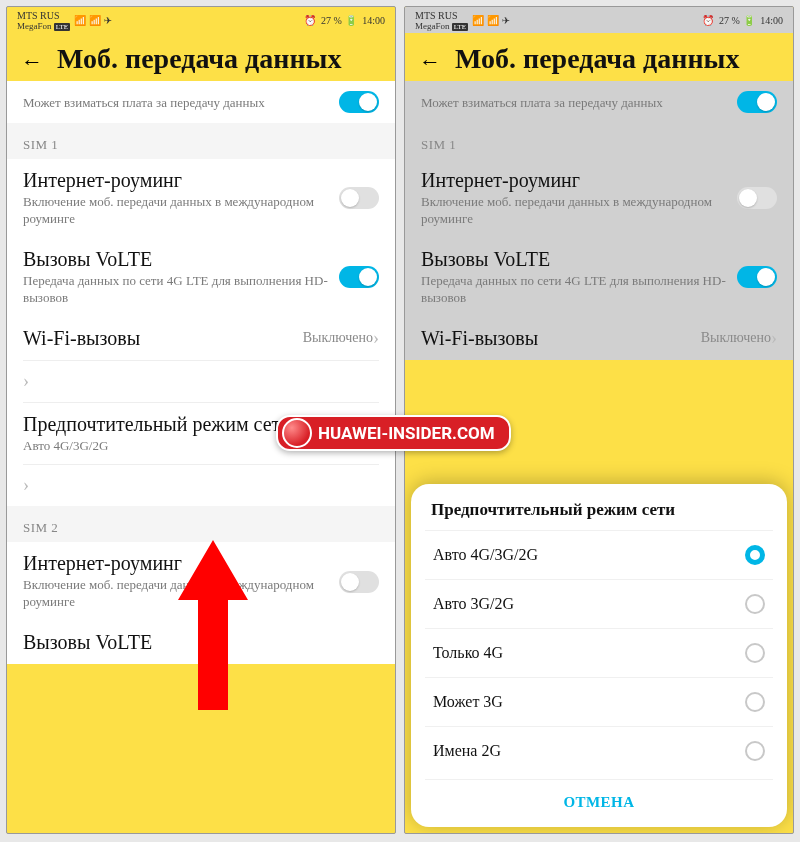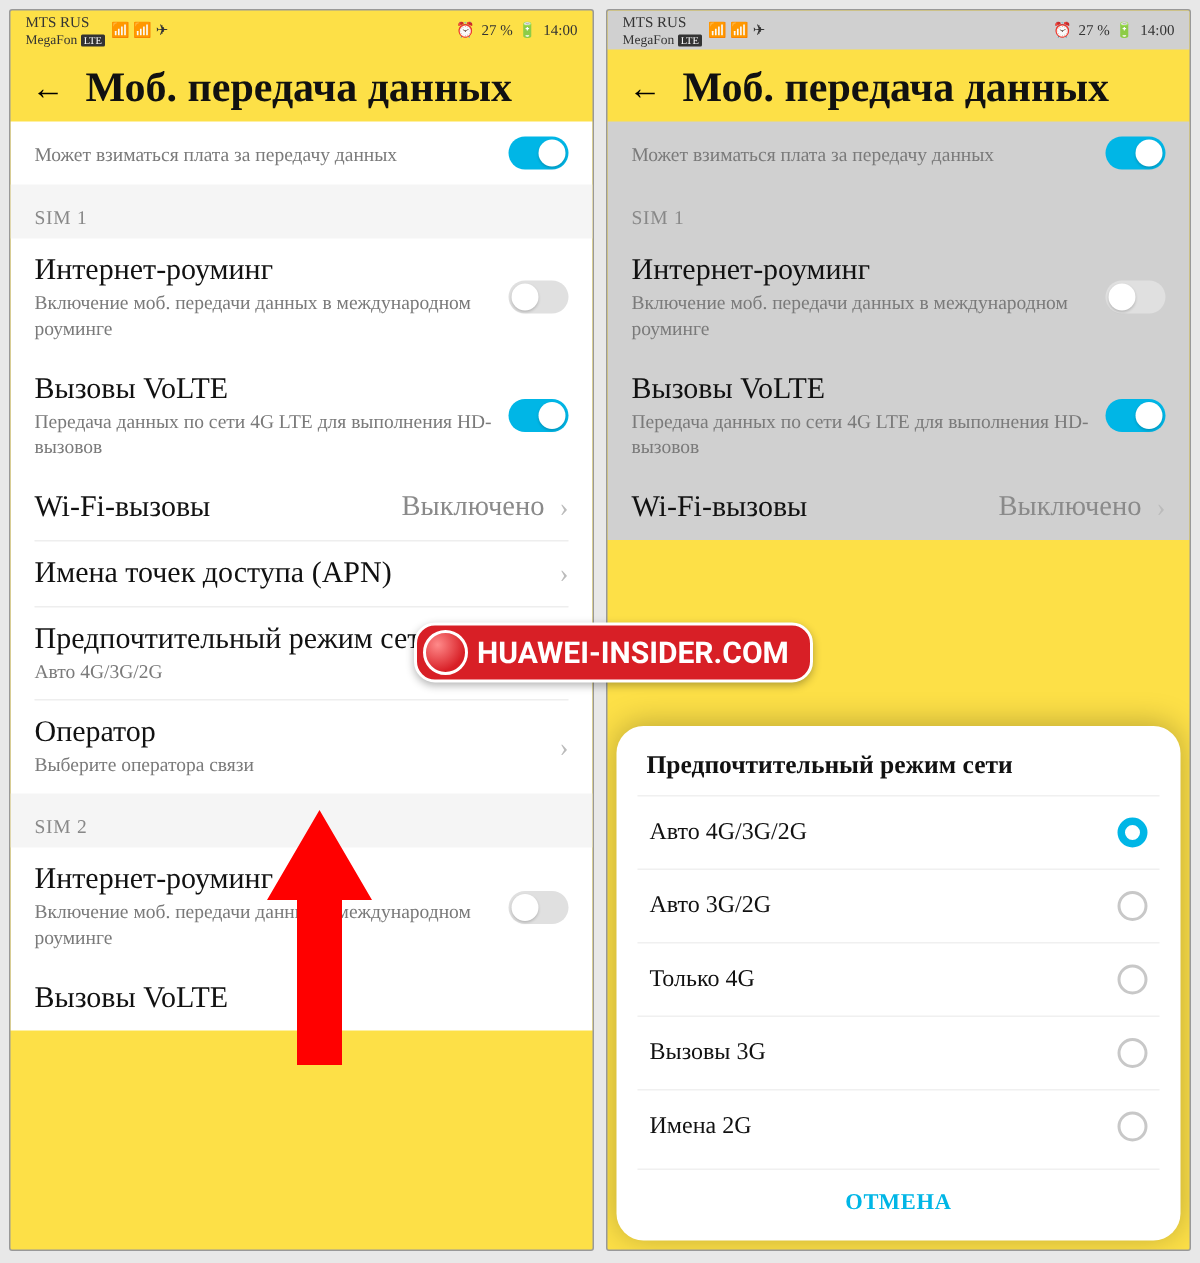--- a/index.html
+++ b/index.html
@@ -49,26 +49,25 @@
     gap: 14px;
   }
   .back-arrow { width: 22px; text-align: center; font-size: 22px; line-height: 1; }
   .title { font-size: 28px; font-weight: 600; color: #111; }
   .phone-content { background: #fff; }
   .row {
     padding: 10px 16px;
     display: flex;
     align-items: center;
     justify-content: space-between;
-    gap: 10px;
   }
   .row .text { flex: 1; }
   .row .label { font-size: 20px; color: #111; }
   .row .sub   { font-size: 13px; color: #7a7a7a; margin-top: 2px; line-height: 1.3; }
-  .row .value { font-size: 19px; color: #8a8a8a; }
+  .row .value { font-size: 14px; color: #8a8a8a; }
   .chevron { color: #bbb; font-size: 18px; }
   .toggle {
     width: 40px; height: 22px; border-radius: 11px; position: relative;
     background: #e0e0e0;
   }
   .toggle::after {
     content: ""; position: absolute; width: 18px; height: 18px; border-radius: 50%;
     background: #fff; top: 2px; left: 2px; box-shadow: 0 1px 2px rgba(0,0,0,.2);
   }
   .toggle.on { background: #00b6e6; }
@@ -116,21 +115,21 @@
     margin-top: 4px;
   }
 
   
   .watermark {
     position: absolute;
     left: 276px; top: 415px;
     background: #d81f26;
     color: #fff;
     font-weight: 700;
-    font-size: 20px;
+    font-size: 17px;
     padding: 6px 14px 6px 40px;
     border-radius: 14px;
     border: 2px solid #fff;
     display: flex; align-items: center; gap: 6px;
     box-shadow: 0 2px 6px rgba(0,0,0,.3);
   }
   .watermark .flower {
     position: absolute; left: 4px; top: 50%; transform: translateY(-50%);
     width: 30px; height: 30px; border-radius: 50%;
     background: radial-gradient(circle at 30% 30%, #ff8a8a, #d81f26 70%);
@@ -198,41 +197,34 @@
       <div class="row">
         <div class="text">
             <div class="label">Wi-Fi-вызовы</div>
           </div>
         <div class="value">Выключено</div>
         <div class="chevron">›</div>
       </div>
       <div class="divider"></div>
 
       <div class="row">
-        <div class="text">
-            <div class="label">Имена точек доступа (APN)</div>
-          </div>
         <div class="chevron">›</div>
       </div>
       <div class="divider"></div>
 
       <div class="row">
         <div class="text">
           <div class="label">Предпочтительный режим сети</div>
           <div class="sub">Авто 4G/3G/2G</div>
         </div>
         <div class="chevron">›</div>
       </div>
       <div class="divider"></div>
 
       <div class="row">
-        <div class="text">
-          <div class="label">Оператор</div>
-          <div class="sub">Выберите оператора связи</div>
-        </div>
         <div class="chevron">›</div>
       </div>
 
       <div class="section-gap">SIM 2</div>
 
       <div class="row">
         <div class="text">
           <div class="label">Интернет-роуминг</div>
           <div class="sub">Включение моб. передачи данных в международном роуминге</div>
         </div>
@@ -318,21 +310,21 @@
       </div>
       <div class="opt">
         <span>Авто 3G/2G</span>
         <span class="radio"></span>
       </div>
       <div class="opt">
         <span>Только 4G</span>
         <span class="radio"></span>
       </div>
       <div class="opt">
-        <span>Вызовы 3G</span>
+        <span>Может 3G</span>
         <span class="radio"></span>
       </div>
       <div class="opt">
         <span>Имена 2G</span>
         <span class="radio"></span>
       </div>
       <div class="sheet-cancel">ОТМЕНА</div>
     </div>
   </div>
 </div>

